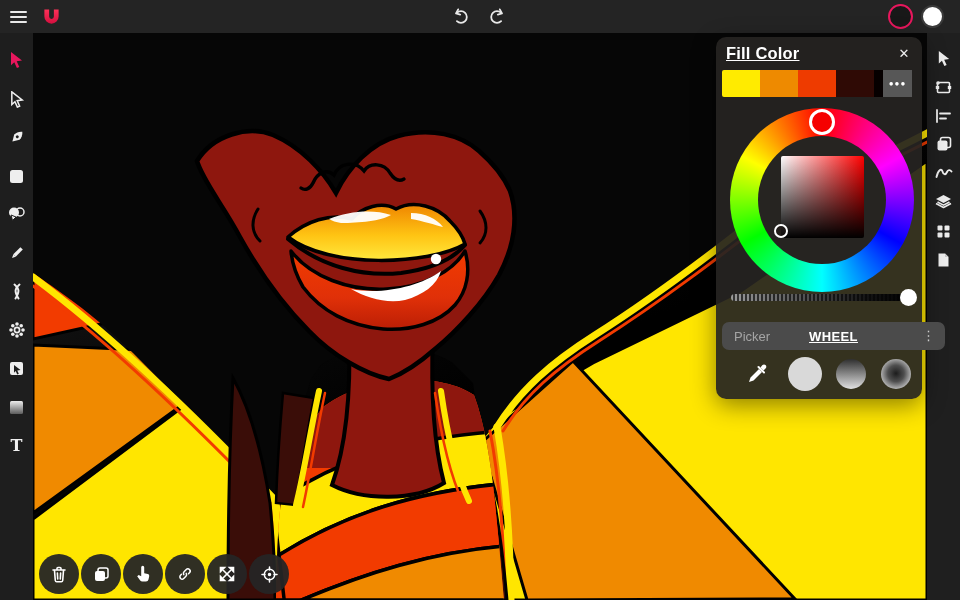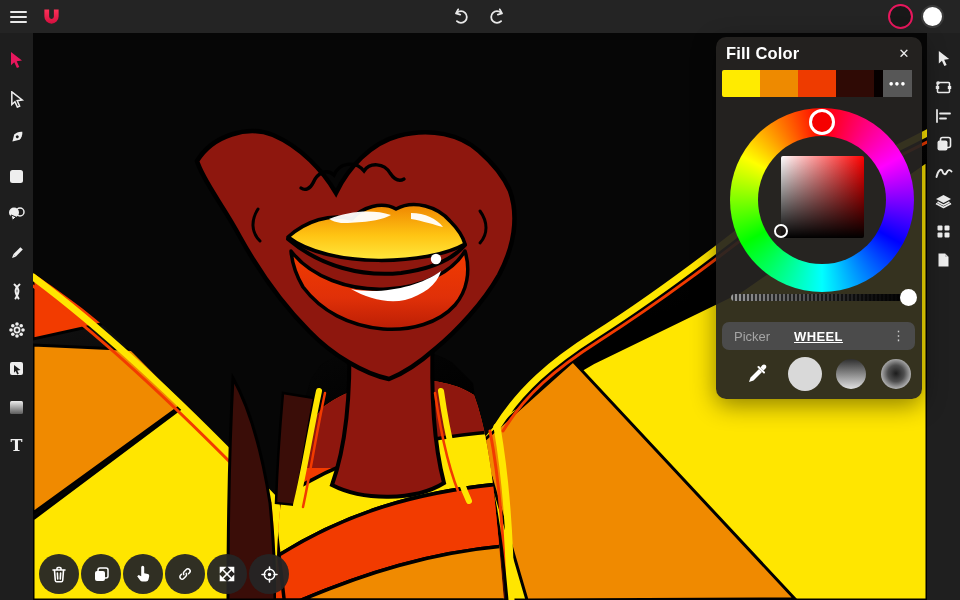--- a/index.html
+++ b/index.html
@@ -29,41 +29,41 @@
   .canvas{position:absolute;left:33px;top:33px;width:894px;height:567px;z-index:1;}
 
   
   .actions{position:absolute;left:39px;top:554px;display:flex;gap:2px;z-index:35;}
   .act{width:40px;height:40px;border-radius:50%;background:rgba(37,37,37,.95);display:flex;
     align-items:center;justify-content:center;cursor:pointer;}
 
   
   .panel{position:absolute;left:716px;top:37px;width:206px;height:362px;border-radius:10px;
     background:rgba(38,36,33,.93);z-index:50;box-shadow:0 6px 24px rgba(0,0,0,.45);}
-  .panel-title{position:absolute;left:10px;top:7px;font-size:16.5px;font-weight:700;color:#fff;letter-spacing:.2px;}
+  .panel-title{position:absolute;left:10px;top:7px;font-size:16.5px;font-weight:700;color:#fff;letter-spacing:.2px;text-decoration:underline;}
   .panel-close{position:absolute;right:9px;top:7px;width:18px;height:18px;color:#eee;font-size:13px;
     display:flex;align-items:center;justify-content:center;cursor:pointer;}
   .swatches{position:absolute;left:6px;top:33px;width:190px;height:27px;display:flex;border-radius:2px;overflow:hidden;}
   .swatch{flex:1;height:27px;cursor:pointer;}
   .swatch-more{width:29px;flex:none;background:#575757;color:#fff;font-size:8px;letter-spacing:1px;
     display:flex;align-items:center;justify-content:center;cursor:pointer;}
   .wheel{position:absolute;left:14px;top:71px;width:184px;height:184px;border-radius:50%;
     background:conic-gradient(#f00,#f0f 17%,#00f 33%,#0ff 50%,#0f0 67%,#ff0 83%,#f00);}
   .wheel-hole{position:absolute;left:28px;top:28px;width:128px;height:128px;border-radius:50%;background:#262421;}
   .sbsquare{position:absolute;left:65px;top:119px;width:83px;height:82px;border-radius:2px;
     background:linear-gradient(to bottom,rgba(0,0,0,0),#000),linear-gradient(to right,#fff,#f00);}
   .hue-knob{position:absolute;left:93px;top:72px;width:26px;height:26px;border-radius:50%;
     background:#f50000;border:3px solid #fff;box-sizing:border-box;cursor:pointer;}
   .sb-knob{position:absolute;left:58px;top:187px;width:14px;height:14px;border-radius:50%;
     background:rgba(30,20,18,.4);border:2.5px solid #fff;box-sizing:border-box;cursor:pointer;}
   .alpha{position:absolute;left:15px;top:257px;width:183px;height:7px;border-radius:4px;
     background:linear-gradient(to right,rgba(15,15,15,0),rgba(5,5,5,.9) 75%,#000),
     repeating-linear-gradient(90deg,#9a9a9a 0 2px,#343434 2px 4px);}
   .alpha-knob{position:absolute;left:184px;top:252px;width:17px;height:17px;border-radius:50%;background:#fff;cursor:pointer;}
-  .pickbar{position:absolute;left:6px;top:285px;width:193px;height:28px;background:#4b4b4b;border-radius:7px;cursor:pointer;}
+  .pickbar{position:absolute;left:6px;top:285px;width:223px;height:28px;background:#4b4b4b;border-radius:7px;cursor:pointer;}
   .pick-label{position:absolute;left:12px;top:7px;font-size:13px;color:#a5a5a5;}
   .pick-value{position:absolute;left:0;right:0;top:7px;text-align:center;font-size:13px;font-weight:600;color:#fff;letter-spacing:.4px;text-decoration:underline;}
   .pick-menu{position:absolute;right:10px;top:6px;color:#cfcfcf;font-size:13px;}
   .ftypes{position:absolute;left:0;top:318px;width:206px;height:40px;}
   .eyedrop{position:absolute;left:30px;top:6px;width:24px;height:24px;cursor:pointer;}
   .ft{position:absolute;border-radius:50%;cursor:pointer;}
   .ft-solid{left:72px;top:2px;width:34px;height:34px;background:#d9d9d9;}
   .ft-lin{left:120px;top:4px;width:30px;height:30px;background:linear-gradient(180deg,#2f2f2f,#e2e2e2);}
   .ft-rad{left:165px;top:4px;width:30px;height:30px;background:radial-gradient(circle at 50% 48%,#1c1c1c 0%,#4f4f4f 38%,#cecece 80%);}
 </style>

